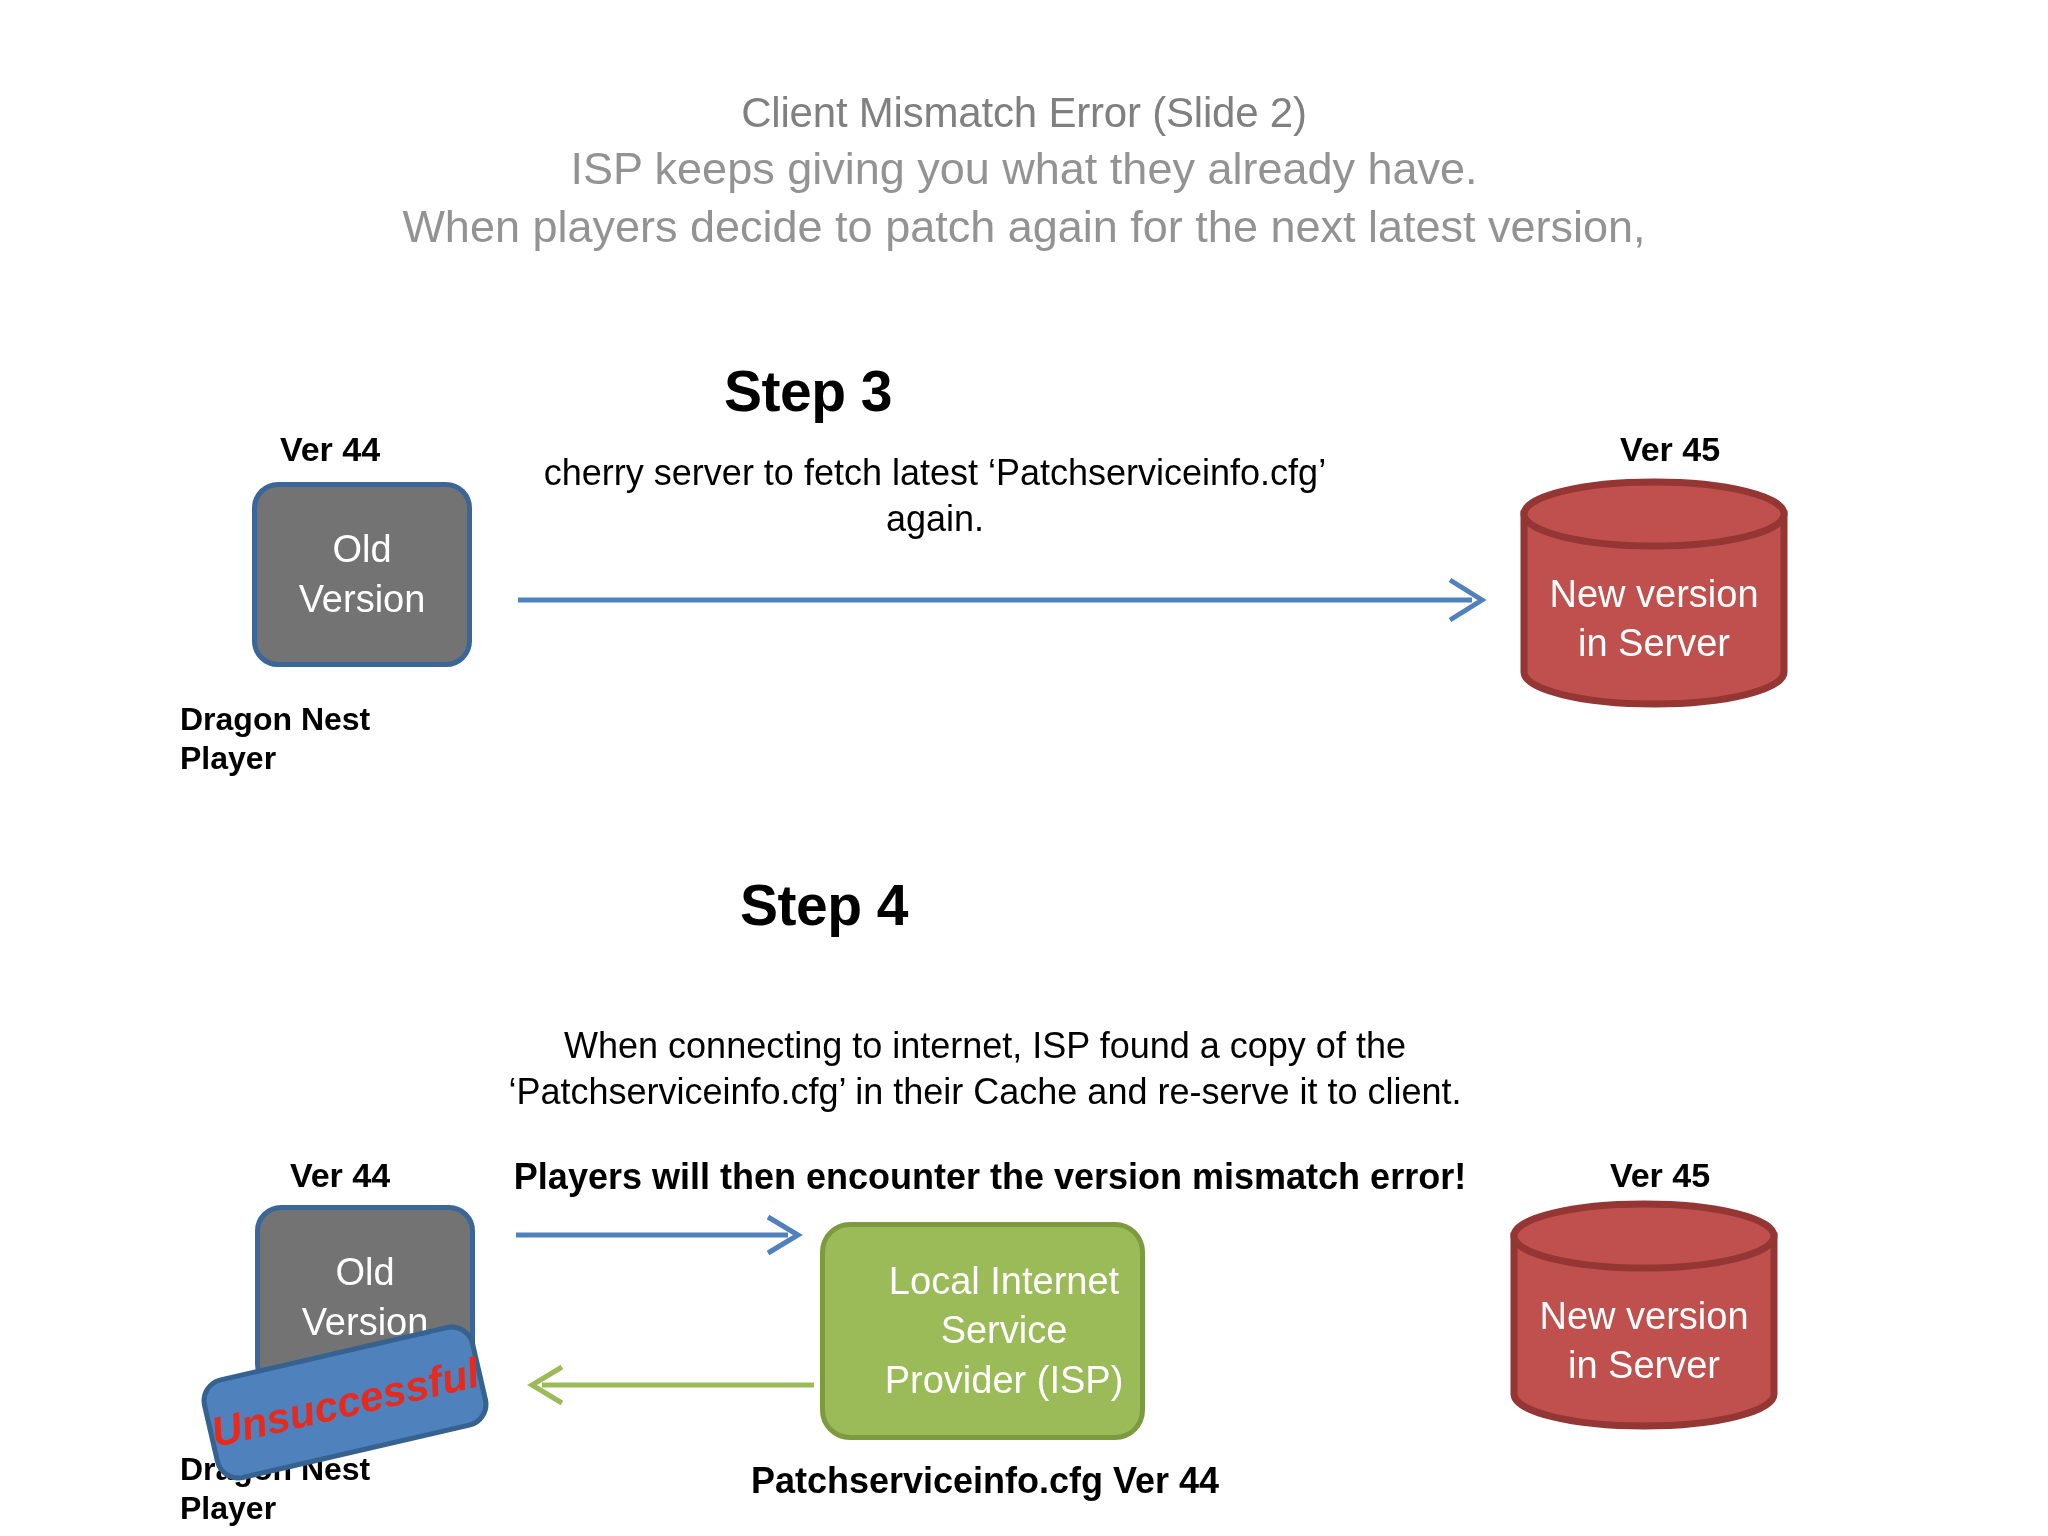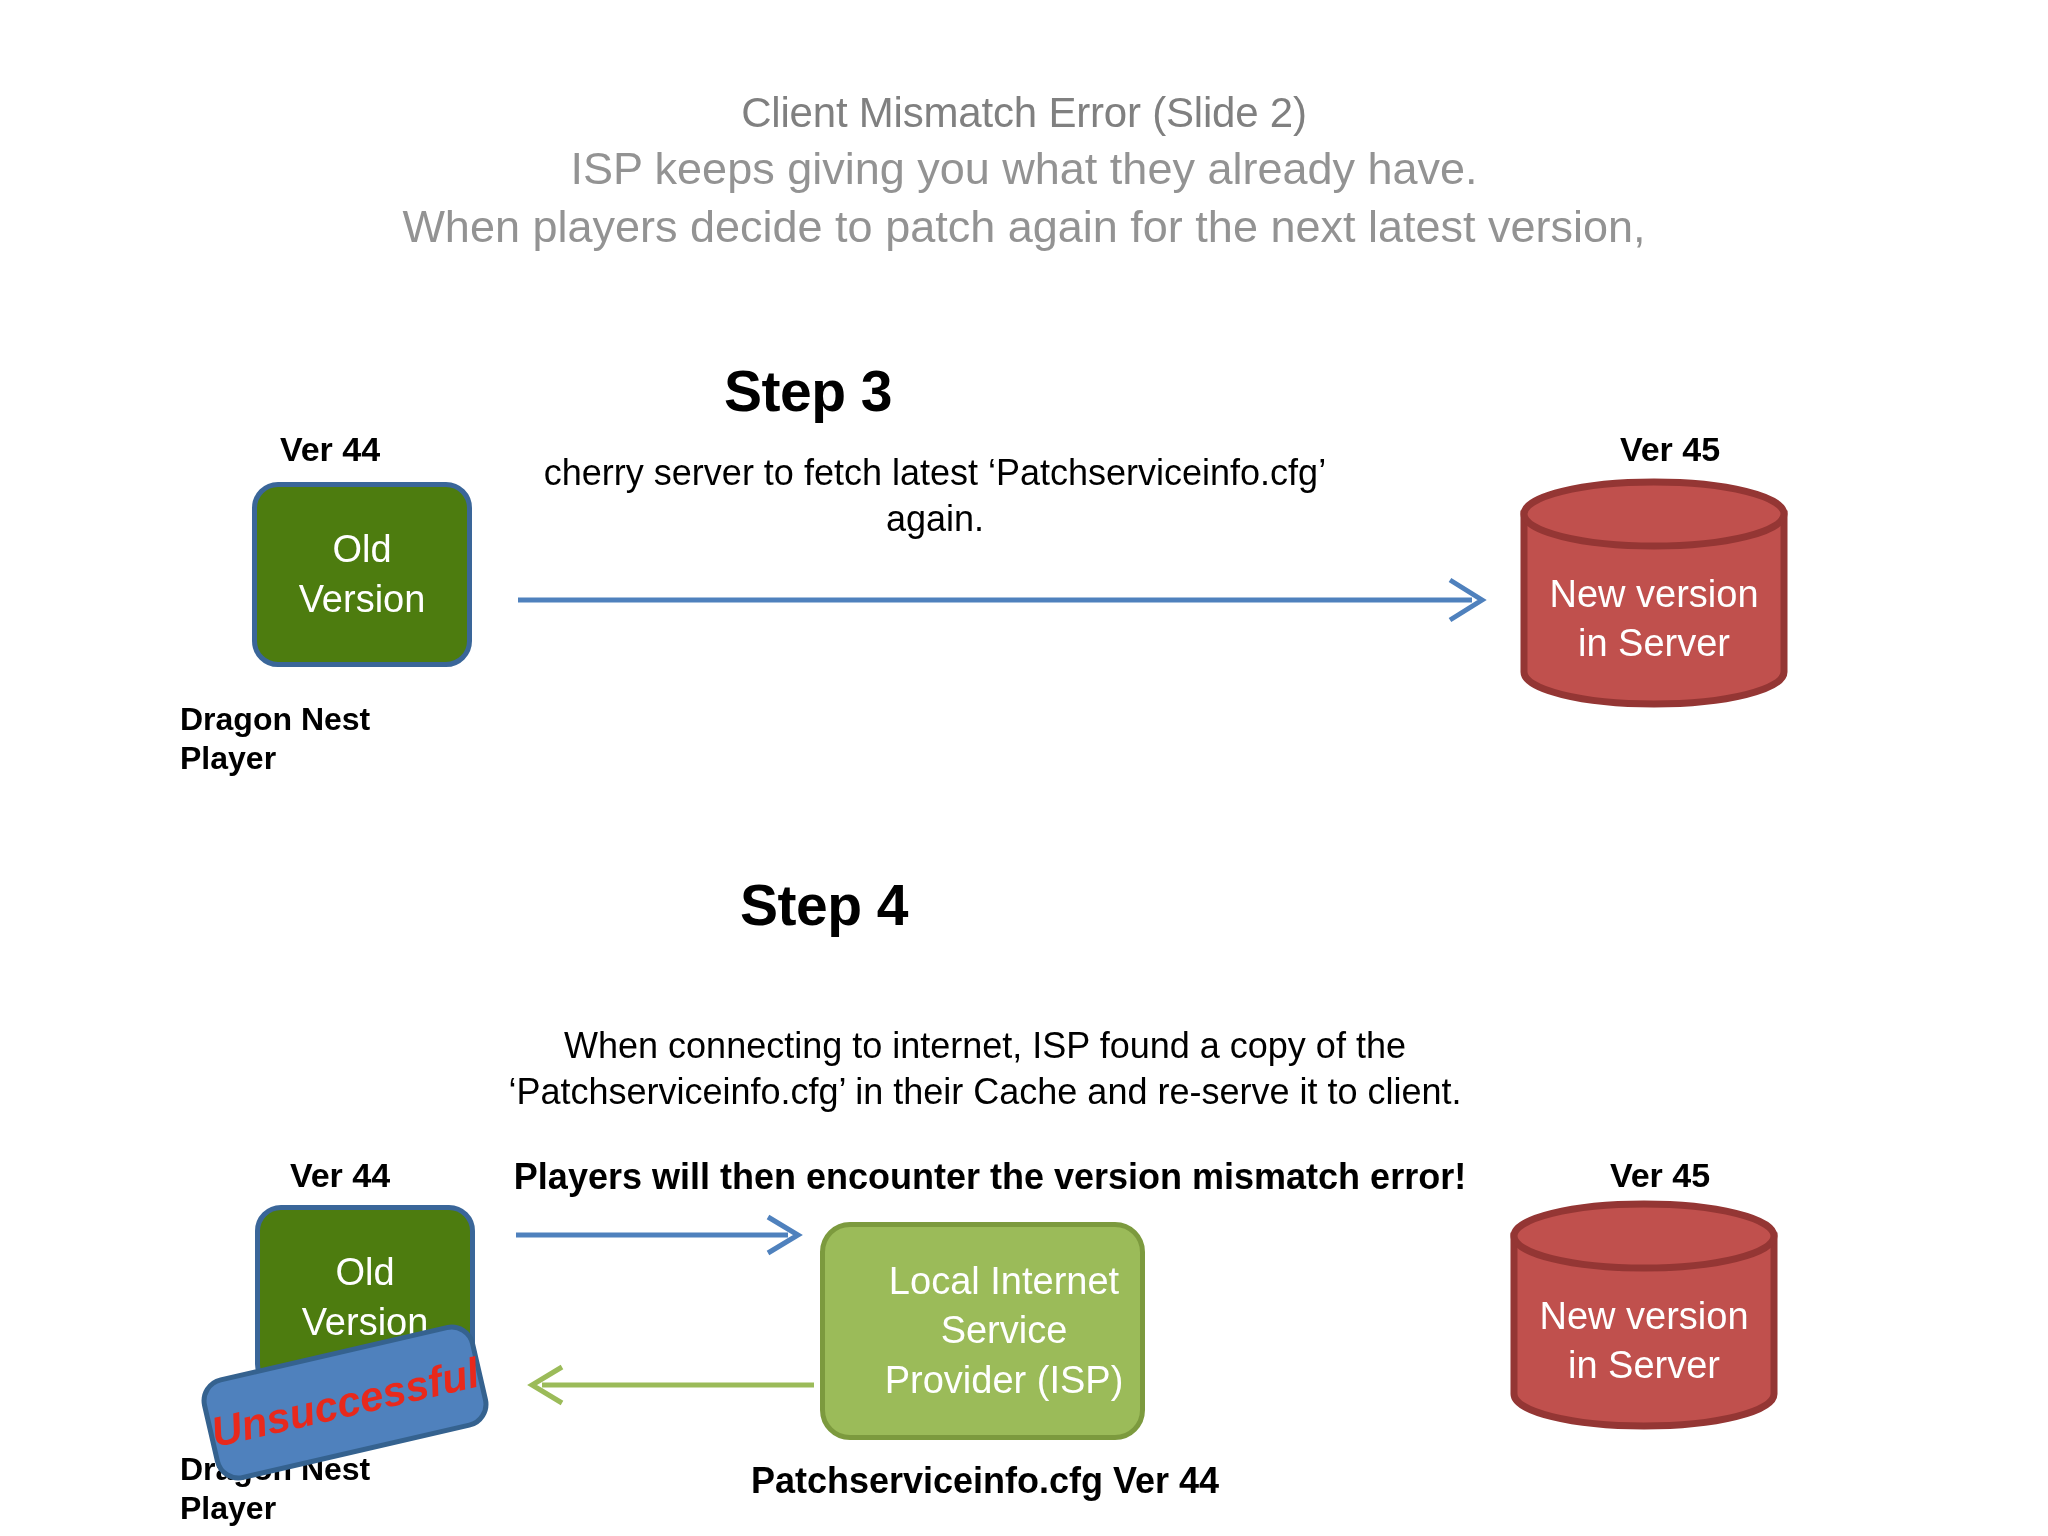--- a/index.html
+++ b/index.html
@@ -104,21 +104,21 @@
     align-items: center;
     justify-content: center;
     text-align: center;
     color: #ffffff;
     font-size: 38px;
     line-height: 1.3;
   }
   .node-rounded .node-line { display: block; }
 
   .node-blue {
-    background: #4d7c0f;
+    background: #737373;
     border: 5px solid #3A6699;
   }
   .node-green {
     background: #9BBB59;
     border: 5px solid #7C9A3E;
     border-radius: 30px;
     padding-left: 43px;
   }
 
   

